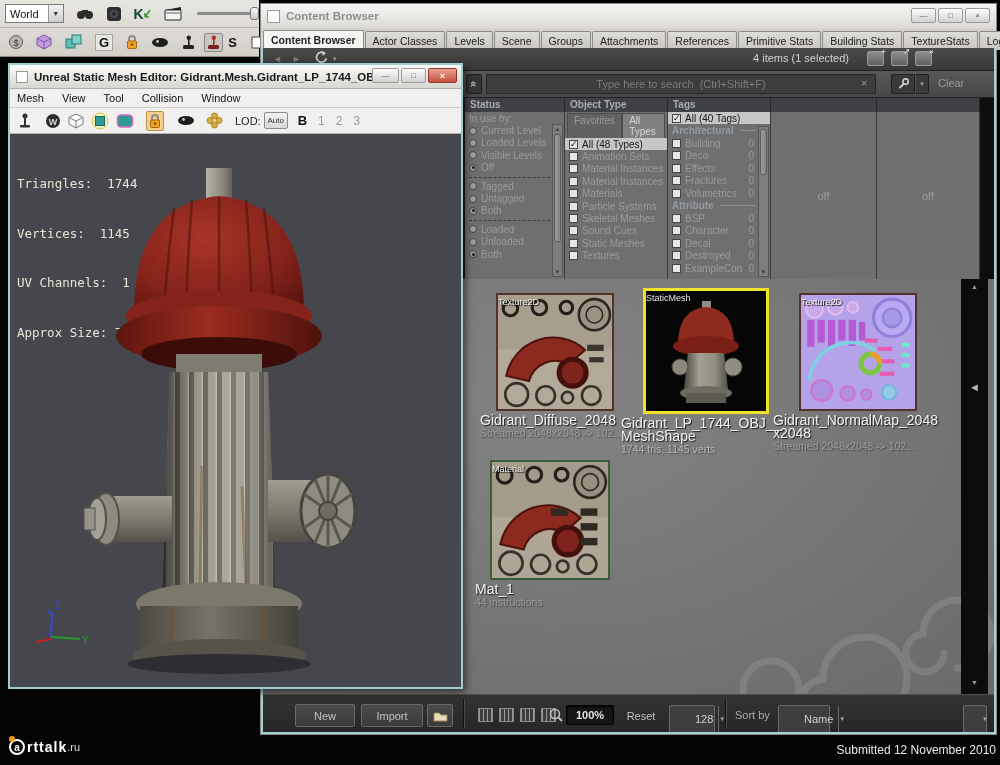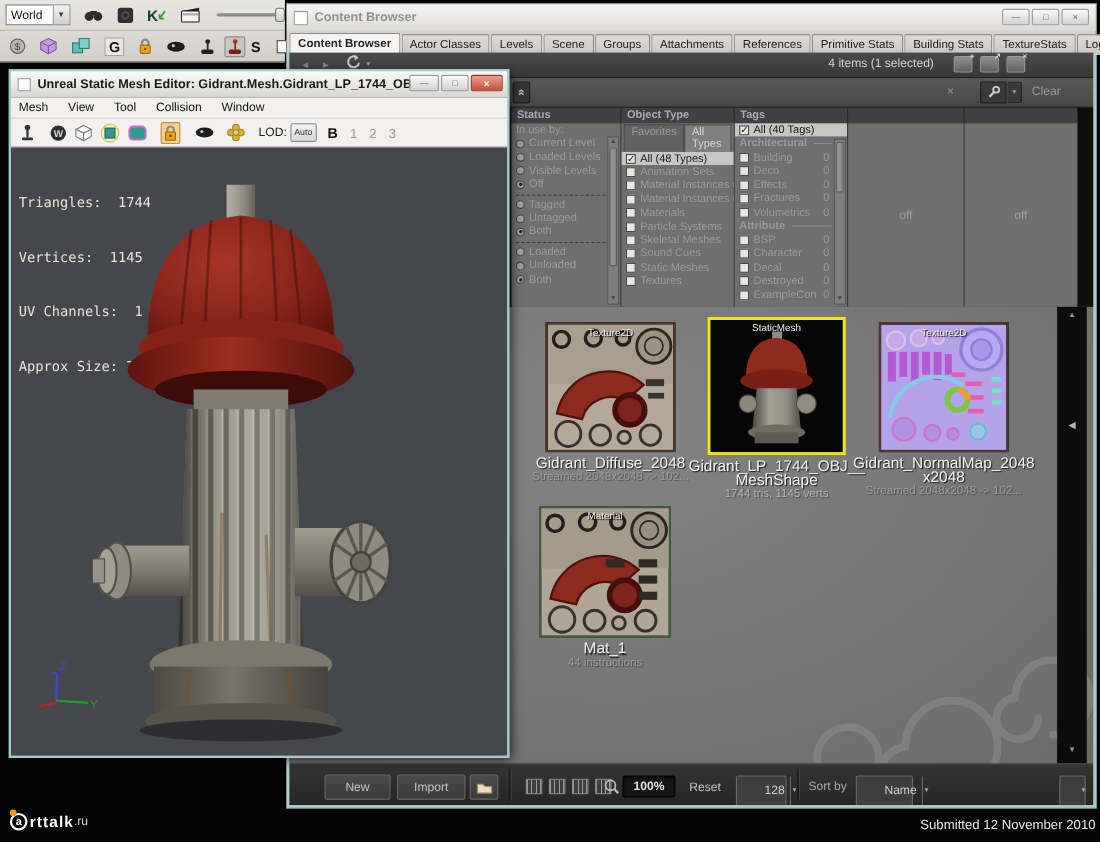--- a/index.html
+++ b/index.html
@@ -75,21 +75,21 @@
   .tag-group { display:flex; align-items:center; height:13px; padding-left:4px; color:#959ba2; font-weight:bold; font-size:10px; }
   .tag-group .rule { flex:1; height:1px; background:#8a8f95; margin:0 14px 0 6px; }
   .tag-count { margin-left:auto; padding-right:16px; }
   .off-center { display:flex; align-items:center; justify-content:center; height:167px; font-size:11px; color:#9b9b9b; }
 
   
   #cb-assets { position:absolute; left:0; top:231px; right:0; height:415px;
     background:radial-gradient(ellipse at 40% 30%, #838383, #747474 60%, #6a6a6a);
   }
   #asset-right-strip { position:absolute; right:6px; top:0; width:27px; height:100%; background:#0c0c0c; }
-  .asset { position:absolute; text-align:center; }
+  .asset { position:absolute; text-align:left; }
   .thumb { position:relative; margin:0 auto; border:2px solid #55332c; background:#000; }
   .thumb.yellow { border:3px solid #efe32a; }
   .thumb.green { border:2px solid #3c5c3a; }
   .thumb-badge { position:absolute; left:0; right:0; top:2px; font-size:9px; color:#ececec; text-shadow:1px 1px 1px #000; z-index:3; }
   .asset-name { margin-top:3px; font-size:14px; font-weight:normal; color:#f2f2f2; text-shadow:1px 1px 1px rgba(0,0,0,.8); line-height:13px; word-break:break-all; }
   .asset-info { font-size:10.5px; color:#9c9c9c; text-shadow:1px 1px 1px rgba(0,0,0,.4); line-height:13px; }
 
   
   #cb-bottom { position:absolute; left:0; top:646px; right:0; bottom:0; background:linear-gradient(#343434,#262626); border-top:1px solid #4e4e4e; }
   .bb-btn { position:absolute; top:9px; height:23px; background:linear-gradient(#4a4a4a,#3a3a3a); border:1px solid #6a6a6a; border-radius:2px; color:#c3c3c3; font-size:11px; display:flex; align-items:center; justify-content:center; }
@@ -276,20 +276,21 @@
         </span>
         <span class="mini-browser-ic" style="right:62px;">
           <span class="mark">×</span>
         </span>
       </div>
 
       <div id="cb-search">
         <div id="collapse-btn">
           <span>«</span>
         </div>
+        <input id="search-input" type="text" placeholder="Type here to search  (Ctrl+Shift+F)" style="">
         <span id="search-x">×</span>
         <div id="wrench-btn">
           <svg width="14" height="14">
               <path d="M3.5 11 L8 6.5" stroke="#cfcfcf" stroke-width="2"></path>
               <circle cx="9.6" cy="4.6" r="2.7" stroke="#cfcfcf" stroke-width="1.6" fill="none"></circle>
             </svg>
         </div>
         <div id="wrench-drop">▼</div>
         <span id="clear-btn">Clear</span>
       </div>

